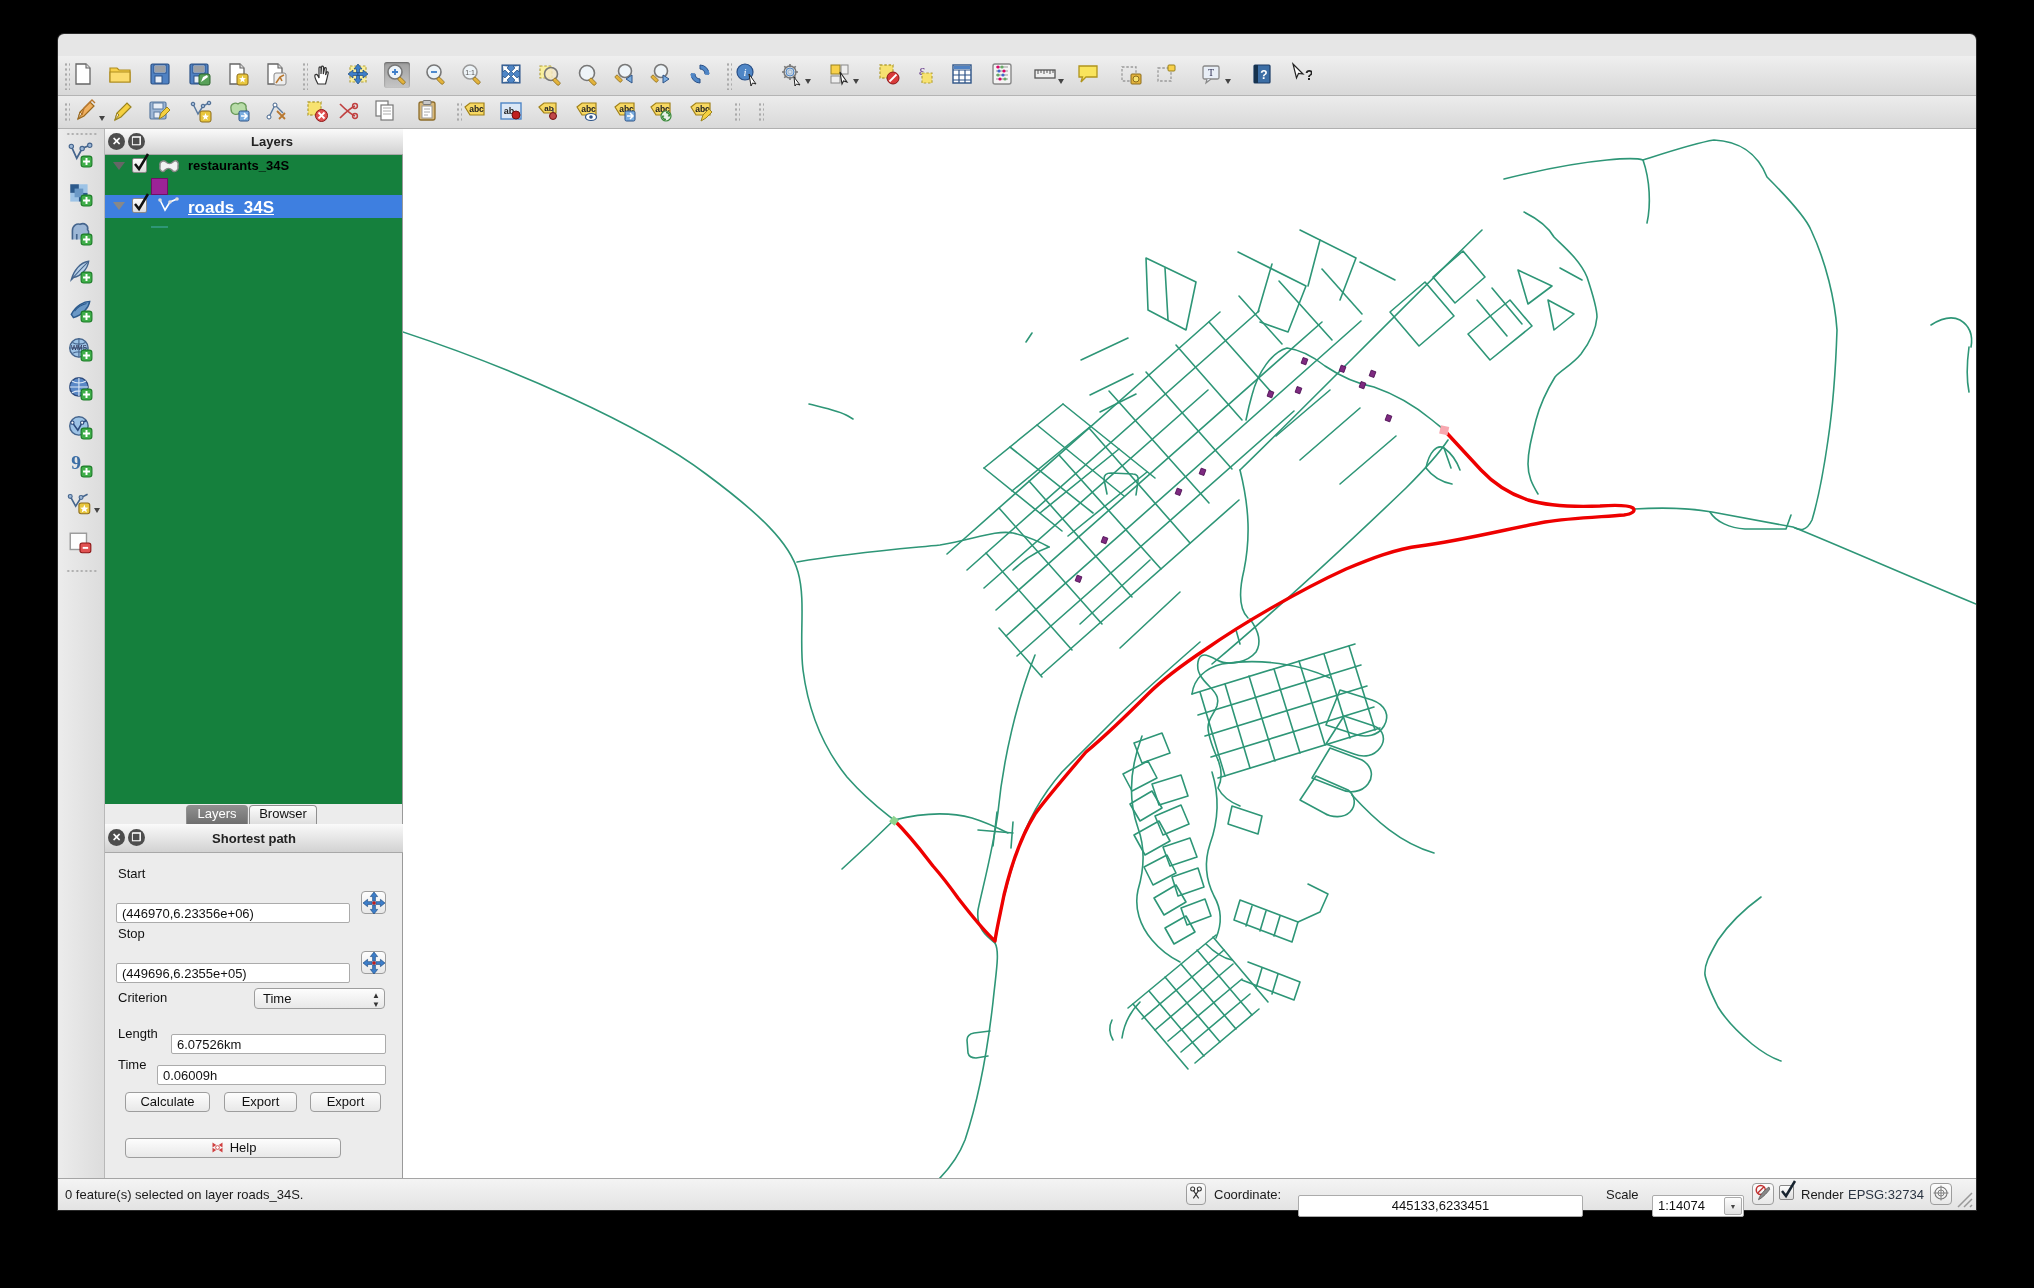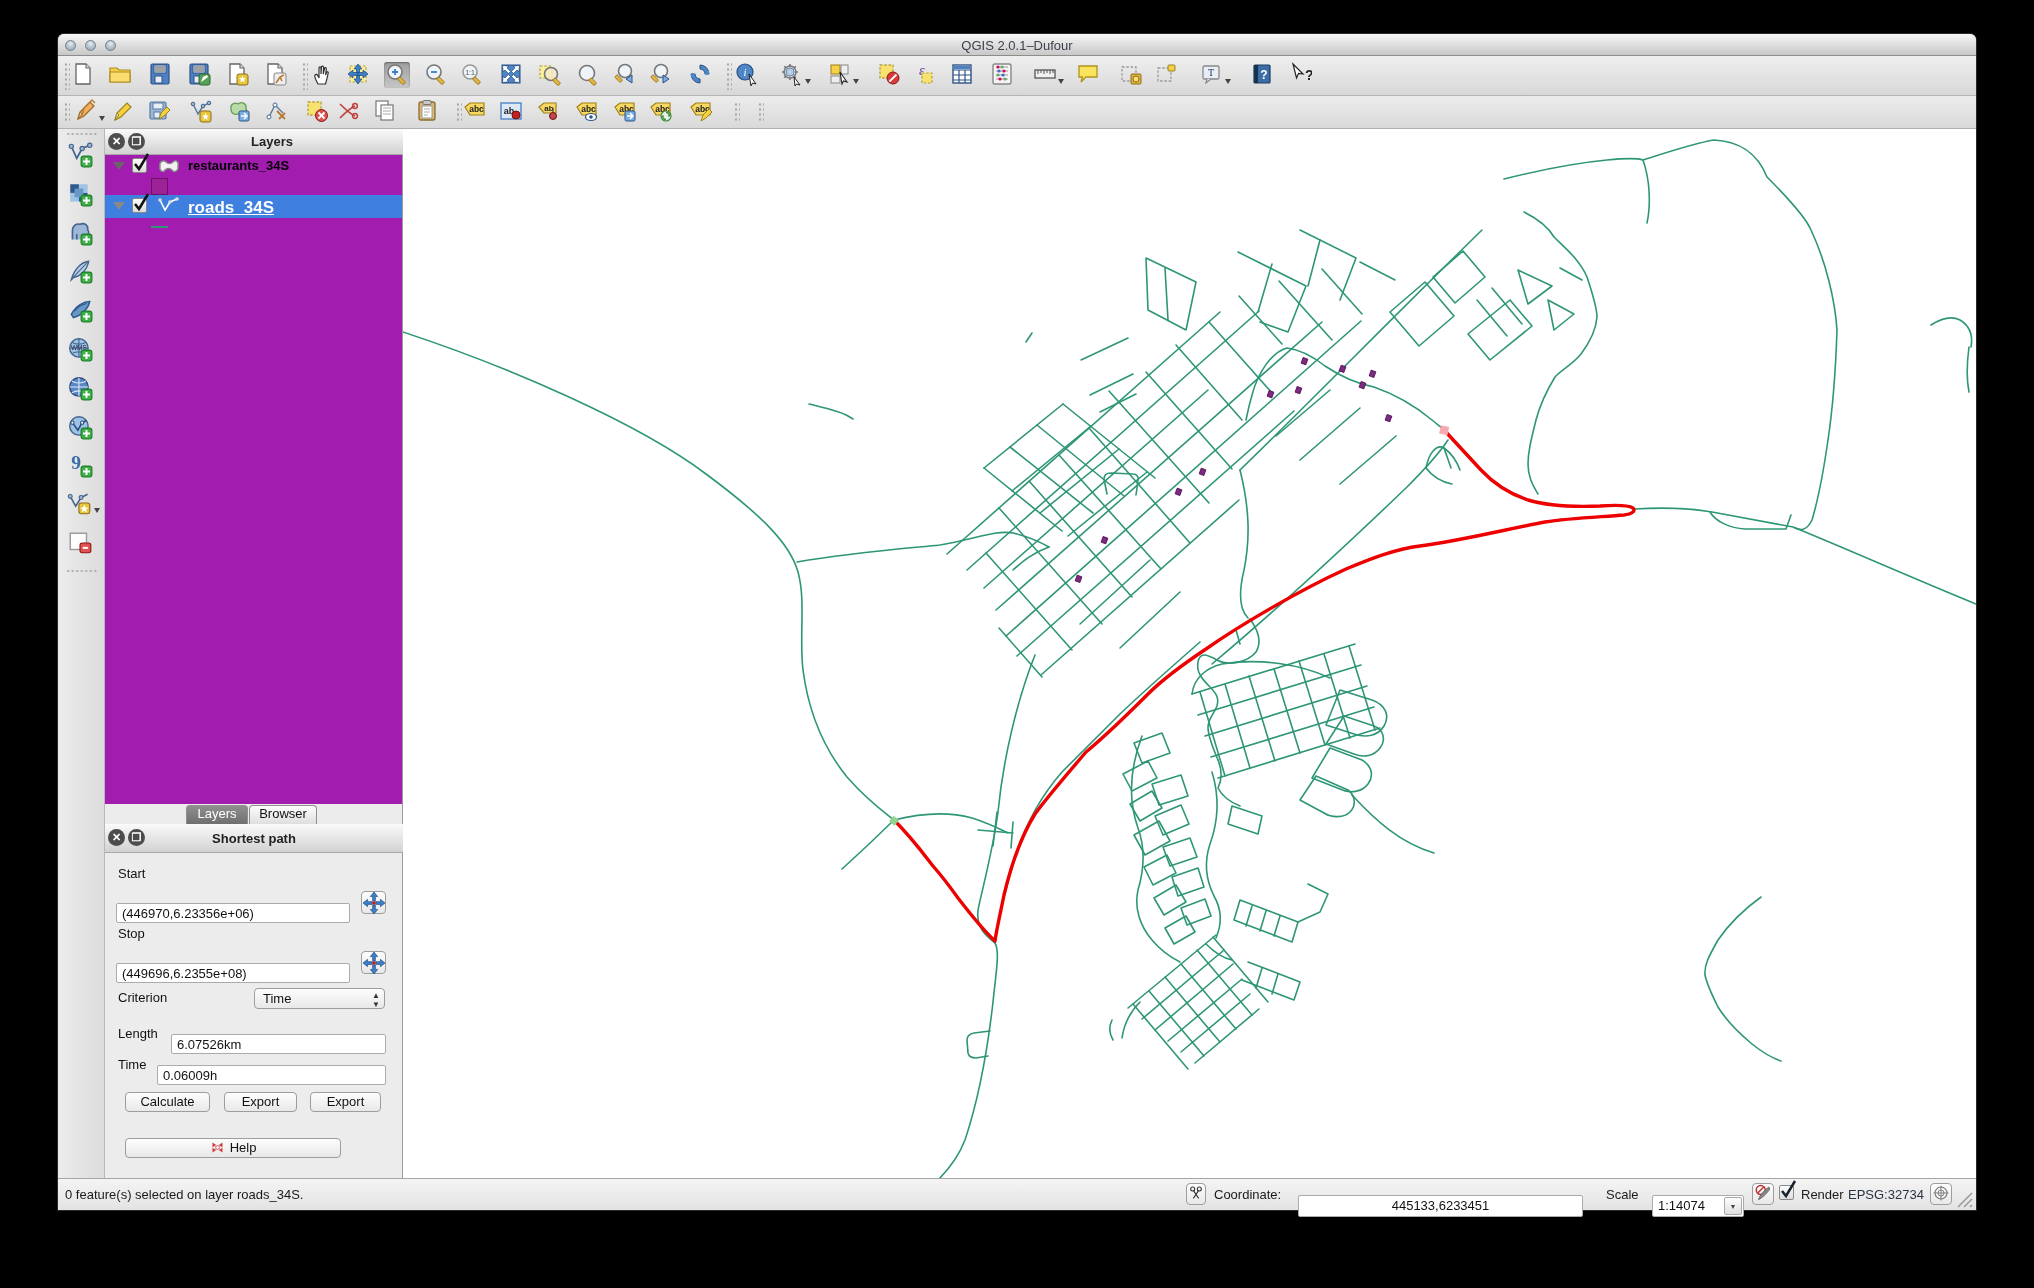--- a/index.html
+++ b/index.html
@@ -17,39 +17,33 @@
   #tb2 { left:0; top:62px; width:1918px; height:33px; background:linear-gradient(#ececec,#d9d9d9); border-bottom:1px solid #b0b0b0; }
   
   #sidebar { left:0; top:95px; width:47px; height:1049px; background:linear-gradient(90deg,#ececec,#dcdcdc); border-right:1px solid #b8b8b8; }
   #panel { left:47px; top:95px; width:298px; height:1049px; background:#ececec; border-right:1px solid #9a9a9a; }
   #map { left:345px; top:95px; width:1573px; height:1049px; background:#fff; }
   #statusbar { left:0; top:1144px; width:1918px; height:32px; background:linear-gradient(#f4f4f4,#e3e3e3); border-top:1px solid #a5a5a5; font-size:13px; color:#1a1a1a; }
   
   .phead { left:0; width:298px; height:26px; background:linear-gradient(#fafafa,#d2d2d2); border-bottom:1px solid #a8a8a8; }
   .pclose { width:17px; height:17px; border-radius:50%; background:#4d4d4d; color:#fff; text-align:center; font-size:11px; line-height:17px; font-weight:bold; }
   .ptitle { width:100%; text-align:center; font-size:13px; font-weight:bold; color:#222; }
-  #layersbody { left:0; top:26px; width:297px; height:763px; background:#a21caf; }
+  #layersbody { left:0; top:26px; width:297px; height:763px; background:#15803d; }
   #tabs { left:0; top:675px; width:297px; height:21px; background:#ececec; border-bottom:1px solid #9f9f9f;}
   .tab { height:19px; top:1px; border:1px solid #8f8f8f; border-bottom:none; border-radius:4px 4px 0 0; font-size:13px; text-align:center; }
   #tabLayers { left:81px; width:62px; background:linear-gradient(#8f8f8f,#6f6f6f); color:#fff; }
   #tabBrowser { left:144px; width:68px; background:linear-gradient(#fdfdfd,#dedede); color:#111; }
   .inp { background:#fff; border:1px solid #ababab; border-radius:2px; font-size:13px; color:#111;margin-top:12px; }
   .lab { font-size:13px; color:#111; }
   .ticon { width:26px; height:26px; } .ticon.sel { background:linear-gradient(#9f9f9f,#c6c6c6); border-radius:3px; box-shadow:inset 0 1px 2px rgba(0,0,0,0.4); }
   .btn { background:linear-gradient(#fdfdfd,#e8e8e8); border:1px solid #9d9d9d; border-radius:4px; font-size:13px; color:#111; text-align:center; }
 </style>
 </head>
 <body>
 <div id="win">
-  <div id="titlebar" class="abs">
-    <div class="tl abs" style="left:7px;"></div>
-    <div class="tl abs" style="left:27px;"></div>
-    <div class="tl abs" style="left:47px;"></div>
-    <div id="title" class="abs">QGIS 2.0.1–Dufour</div>
-  </div>
   <div id="tb1" class="abs">
       <div class="ticon abs" style="left:13px; top:6px;"><svg width="24" height="24" viewBox="0 0 24 24">
           <path d="M5 2 H15 L19 6 V22 H5 Z" fill="#fff" stroke="#666" stroke-width="1.3"></path>
           <path d="M15 2 L15 6 L19 6" fill="#ddd" stroke="#666" stroke-width="1.1"></path>
         </svg></div>
 <div class="ticon abs" style="left:50px; top:6px;"><svg width="24" height="24" viewBox="0 0 24 24">
           <path d="M2 6 H9 L11 8 H22 V20 H2 Z" fill="#f7d04a" stroke="#b08d1e" stroke-width="1.2"></path>
           <path d="M2 10 H22 V20 H2 Z" fill="#fbdc6e" stroke="#b08d1e" stroke-width="1.2"></path>
         </svg></div>
 <div class="ticon abs" style="left:90px; top:6px;"><svg width="24" height="24" viewBox="0 0 24 24">
@@ -441,21 +435,21 @@
       <div class="lab abs" style="left:13px; top:13px;">Start</div>
       <div class="inp abs" style="left:11px; top:38px; width:234px; height:20px; padding:2px 5px;">(446970,6.23356e+06)</div>
       <div class="btn abs" style="left:256px; top:38px; width:25px; height:23px;"><svg width="22" height="22" viewBox="0 0 24 24">
             <path transform="translate(12 5) rotate(0)" d="M0 -5 L4 0 L1.5 0 L1.5 5 L-1.5 5 L-1.5 0 L-4 0 Z" fill="#3d7ec9" stroke="#1c4a80" stroke-width="0.7"></path>
             <path transform="translate(12 19) rotate(180)" d="M0 -5 L4 0 L1.5 0 L1.5 5 L-1.5 5 L-1.5 0 L-4 0 Z" fill="#3d7ec9" stroke="#1c4a80" stroke-width="0.7"></path>
             <path transform="translate(5 12) rotate(270)" d="M0 -5 L4 0 L1.5 0 L1.5 5 L-1.5 5 L-1.5 0 L-4 0 Z" fill="#3d7ec9" stroke="#1c4a80" stroke-width="0.7"></path>
             <path transform="translate(19 12) rotate(90)" d="M0 -5 L4 0 L1.5 0 L1.5 5 L-1.5 5 L-1.5 0 L-4 0 Z" fill="#3d7ec9" stroke="#1c4a80" stroke-width="0.7"></path>
             <circle cx="12" cy="12" r="2" fill="#c02020"></circle>
           </svg></div>
       <div class="lab abs" style="left:13px; top:73px;">Stop</div>
-      <div class="inp abs" style="left:11px; top:98px; width:234px; height:20px; padding:2px 5px;">(449696,6.2355e+08)</div>
+      <div class="inp abs" style="left:11px; top:98px; width:234px; height:20px; padding:2px 5px;">(449696,6.2355e+05)</div>
       <div class="btn abs" style="left:256px; top:98px; width:25px; height:23px;"><svg width="22" height="22" viewBox="0 0 24 24">
             <path transform="translate(12 5) rotate(0)" d="M0 -5 L4 0 L1.5 0 L1.5 5 L-1.5 5 L-1.5 0 L-4 0 Z" fill="#3d7ec9" stroke="#1c4a80" stroke-width="0.7"></path>
             <path transform="translate(12 19) rotate(180)" d="M0 -5 L4 0 L1.5 0 L1.5 5 L-1.5 5 L-1.5 0 L-4 0 Z" fill="#3d7ec9" stroke="#1c4a80" stroke-width="0.7"></path>
             <path transform="translate(5 12) rotate(270)" d="M0 -5 L4 0 L1.5 0 L1.5 5 L-1.5 5 L-1.5 0 L-4 0 Z" fill="#3d7ec9" stroke="#1c4a80" stroke-width="0.7"></path>
             <path transform="translate(19 12) rotate(90)" d="M0 -5 L4 0 L1.5 0 L1.5 5 L-1.5 5 L-1.5 0 L-4 0 Z" fill="#3d7ec9" stroke="#1c4a80" stroke-width="0.7"></path>
             <circle cx="12" cy="12" r="2" fill="#c02020"></circle>
           </svg></div>
       <div class="lab abs" style="left:13px; top:137px;">Criterion</div>
       <div class="btn abs" style="left:149px; top:135px; width:131px; height:21px; text-align:left; padding:2px 8px; border-radius:4px;">Time<span class="abs" style="right:4px; top:2px; font-size:8px; color:#333;">▲<br>▼</span></div>
       <div class="lab abs" style="left:13px; top:173px;text-align:center;">Length</div>

